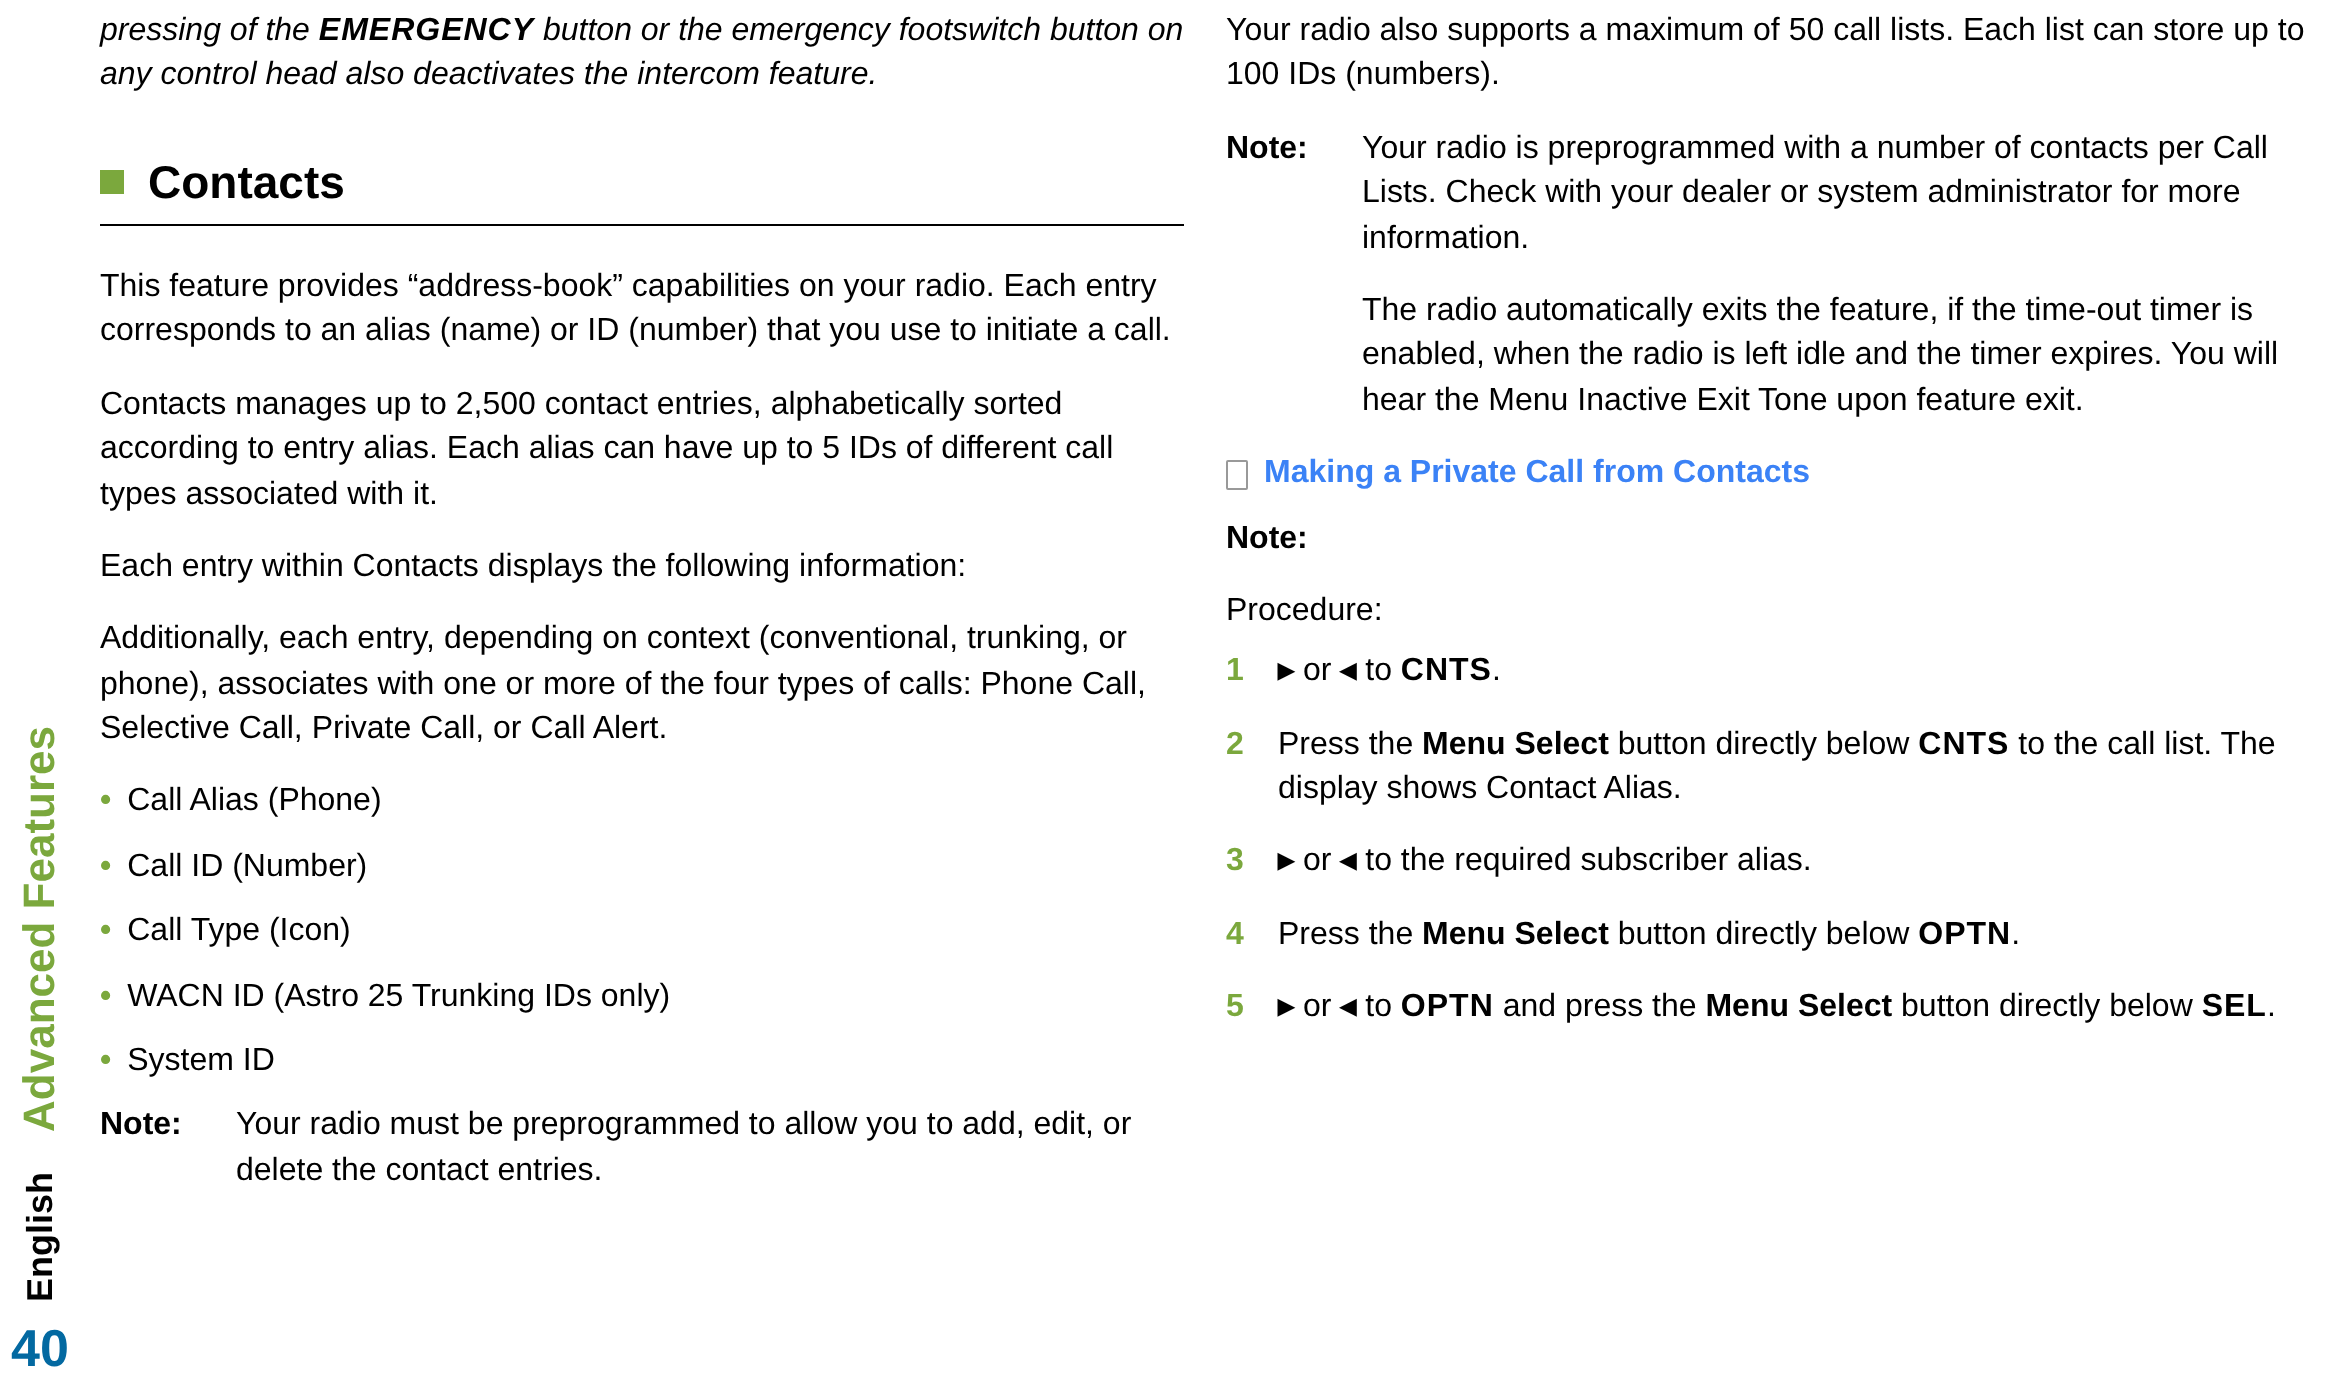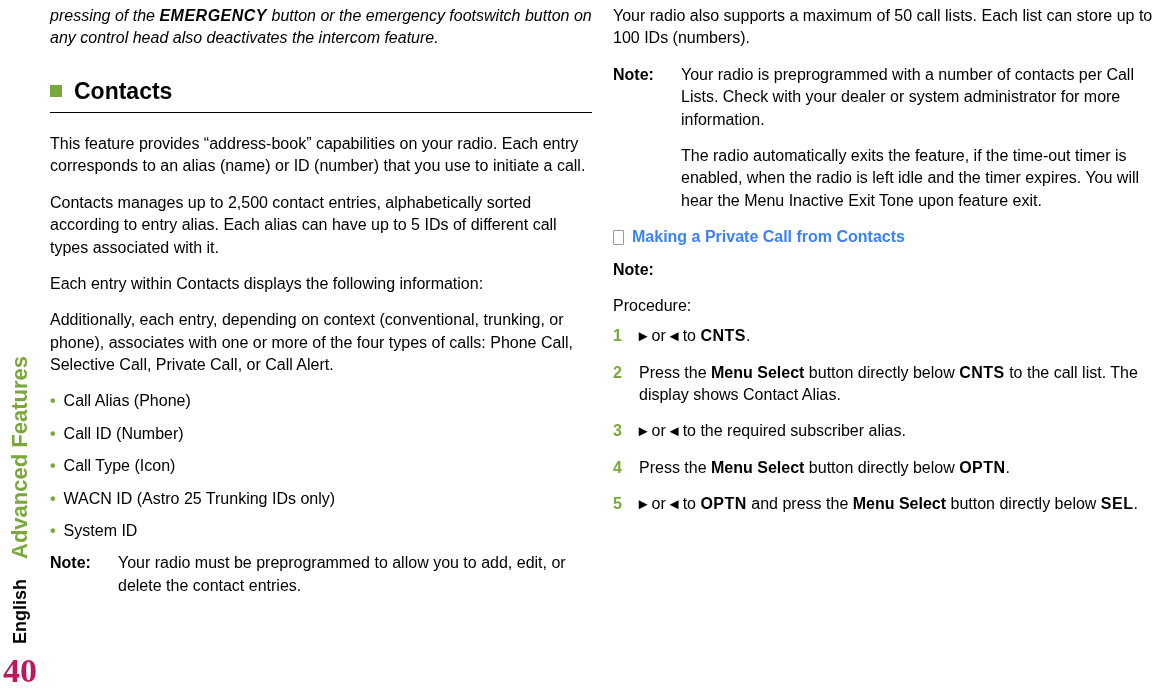--- a/index.html
+++ b/index.html
@@ -37,24 +37,23 @@
     }
     .sidebar-lang {
       writing-mode: vertical-rl;
       transform: rotate(180deg);
       color: #000;
       font-weight: bold;
       font-size: 18px;
       margin-bottom: 8px;
     }
     .page-number {
-      color: #be185d;
-      font-weight: bold;
-      font-size: 34px;
-      font-family: Liberation Serif, serif;
+      color: #0369a1;
+      font-weight: bold;
+      font-size: 26px;
     }
     .content {
       position: absolute;
       left: 50px;
       top: 0;
       right: 10px;
       display: flex;
       gap: 21px;
       padding-top: 5px;
     }

